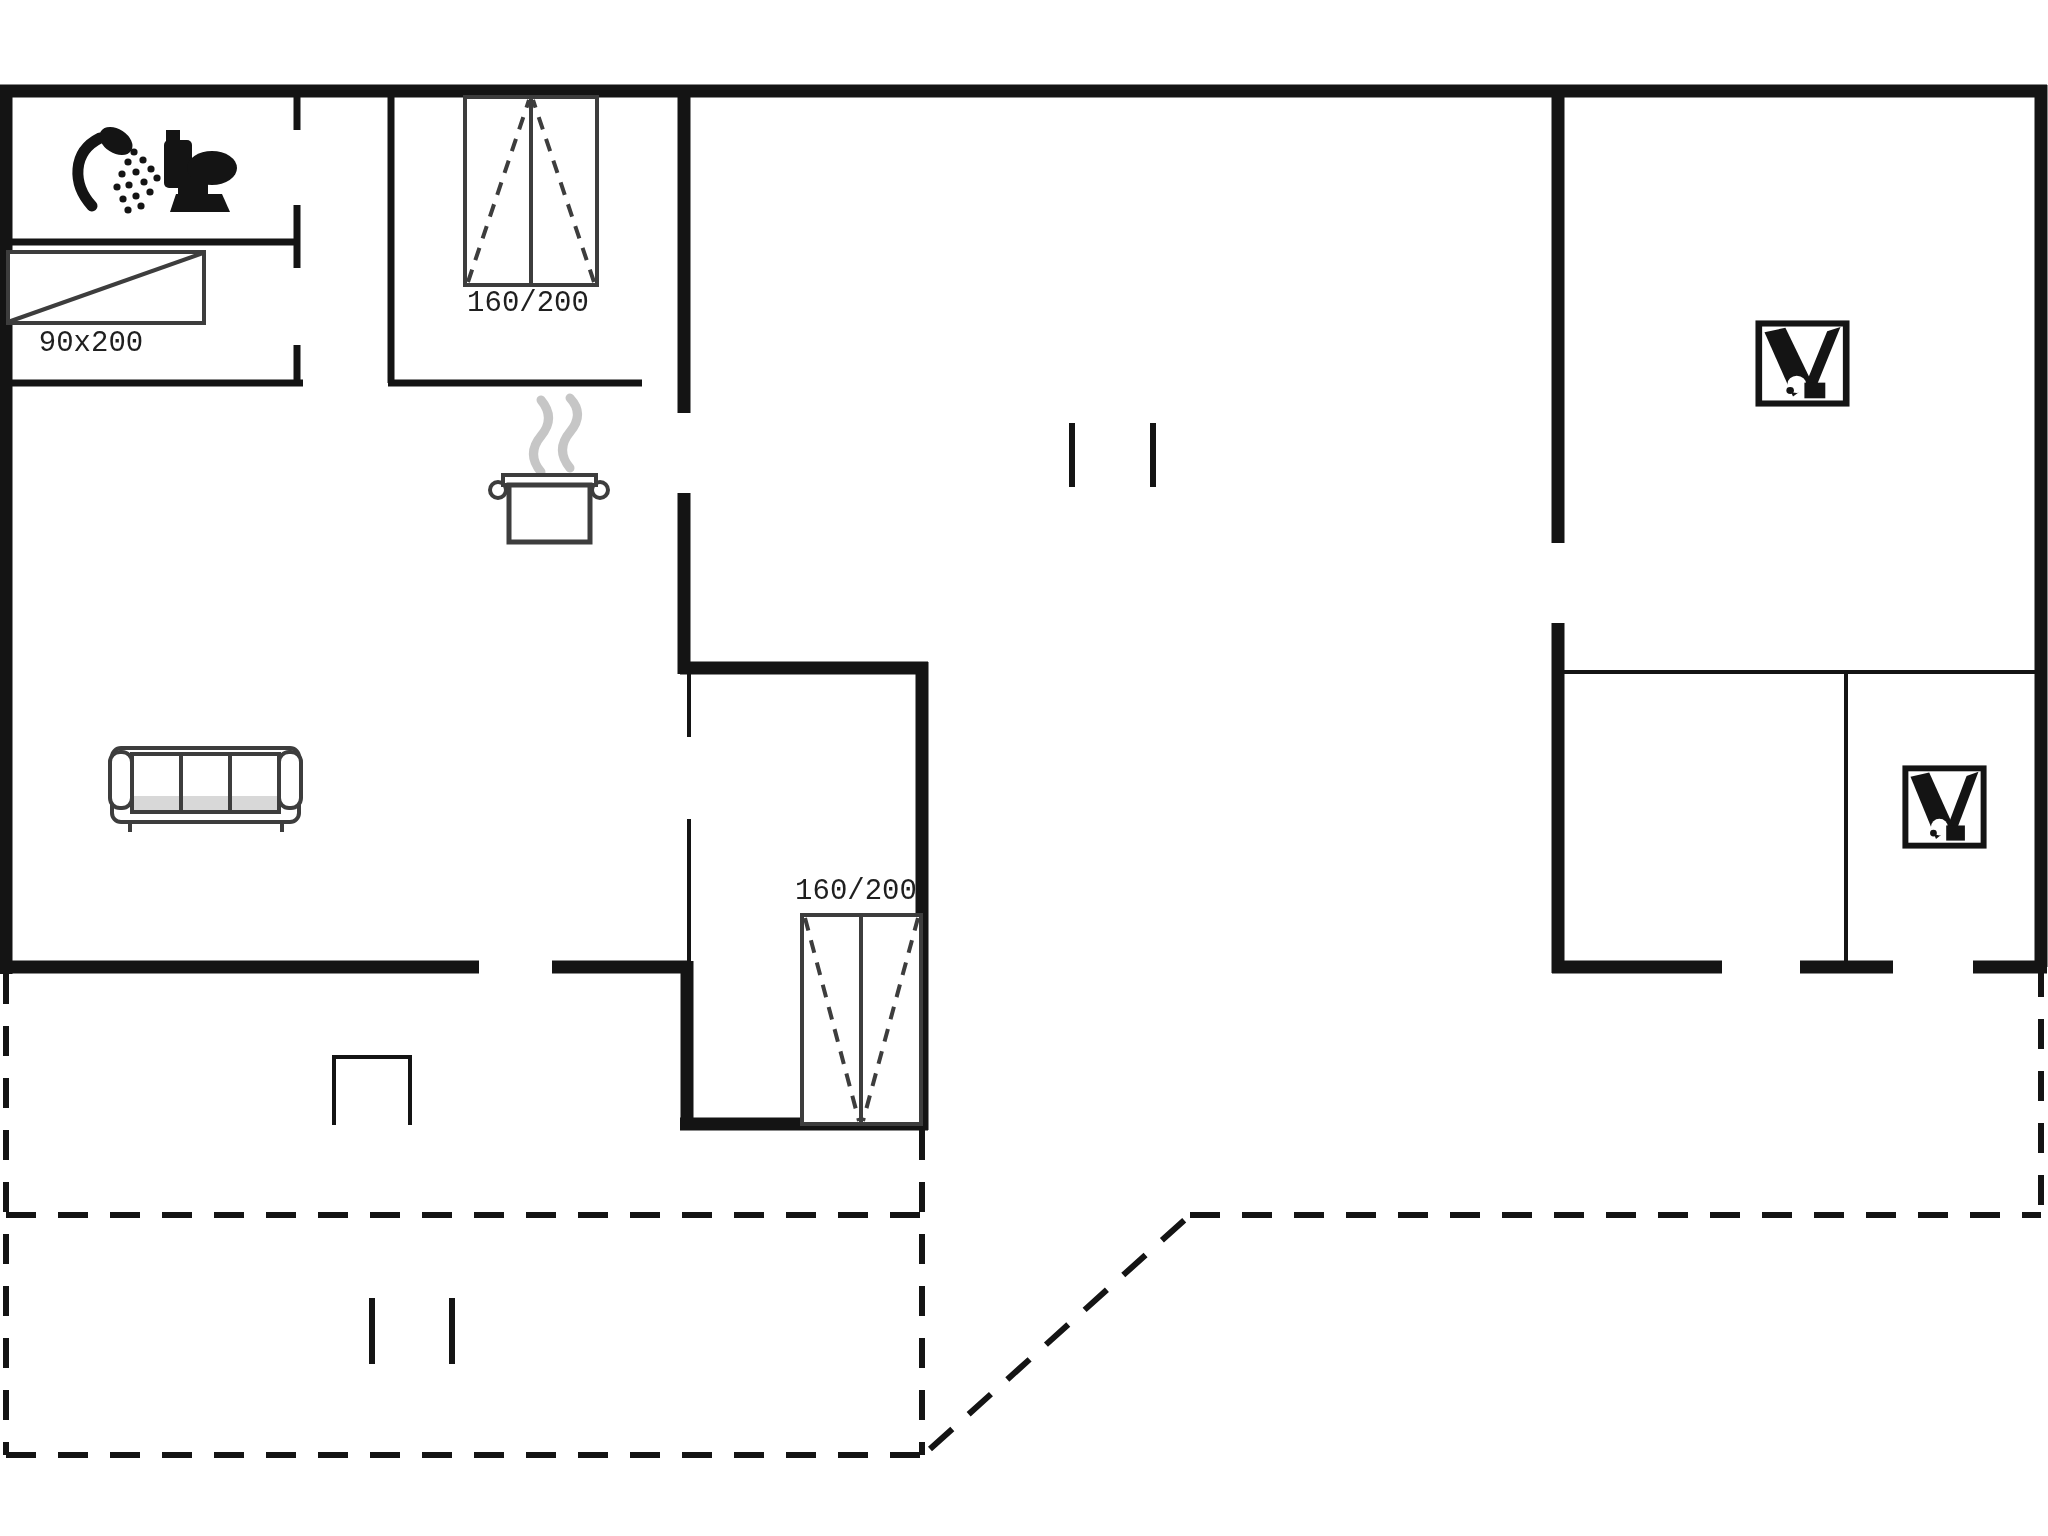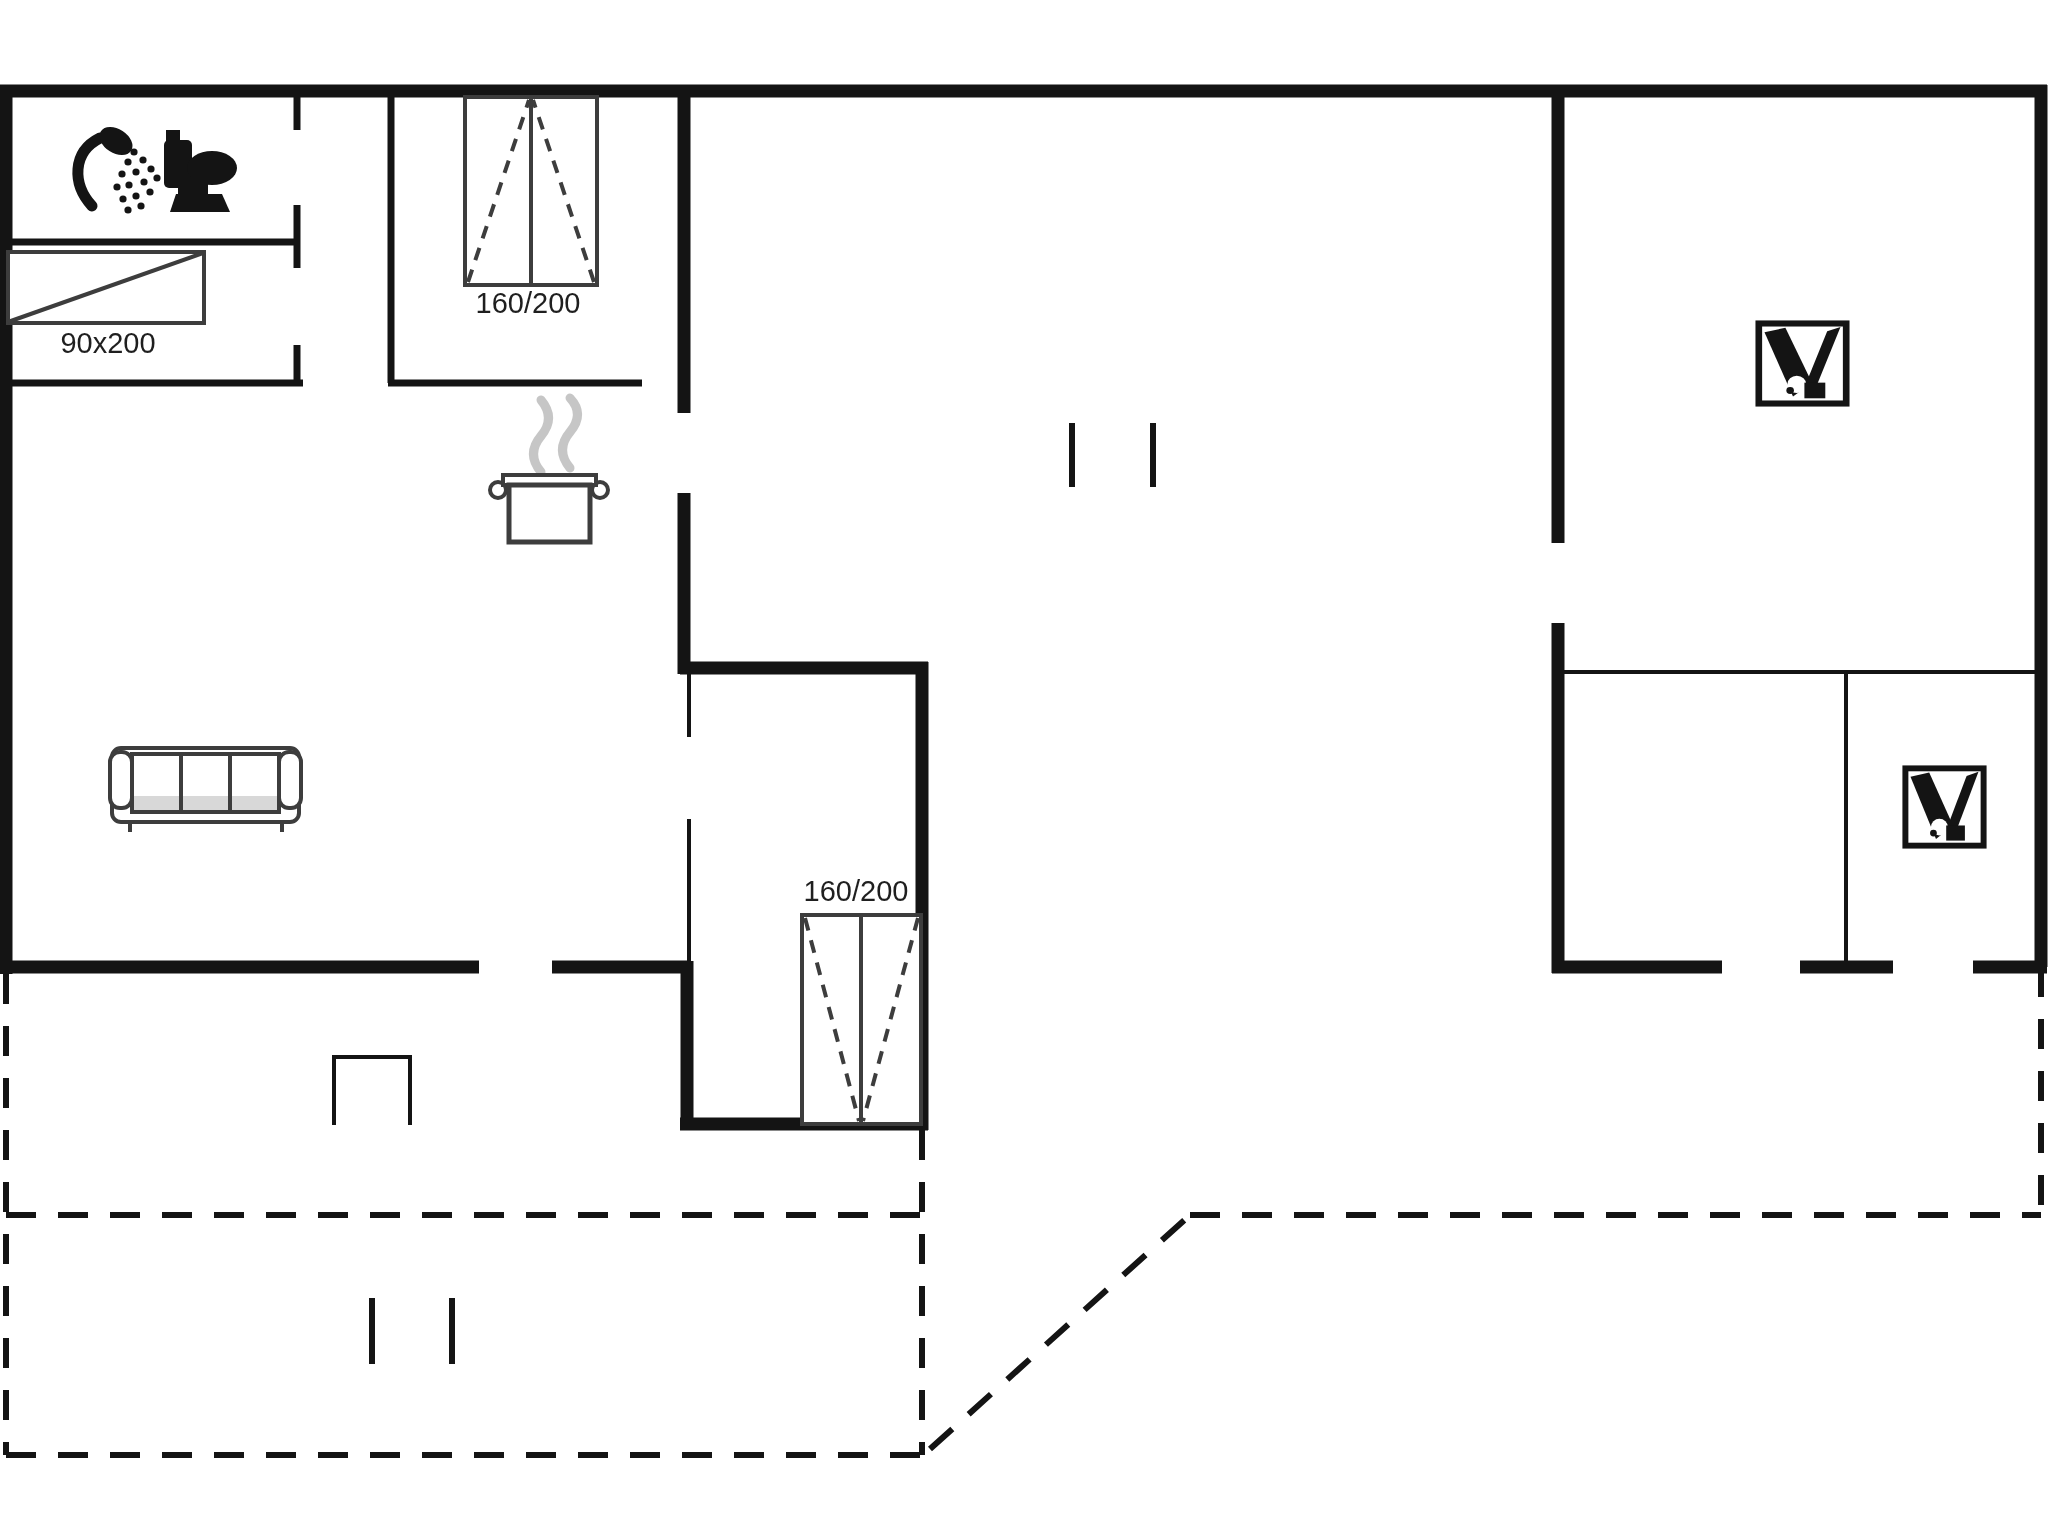--- a/index.html
+++ b/index.html
@@ -14,21 +14,21 @@
   .wallmed{stroke:var(--wall);stroke-width:7;fill:none;}
   .wallthin{stroke:var(--wall);stroke-width:4;fill:none;}
   .dash{stroke:var(--wall);stroke-width:6;fill:none;stroke-dasharray:30 22;}
   .tick{stroke:var(--wall);stroke-width:6;fill:none;}
   .furn{stroke:var(--furniture-line);stroke-width:4;fill:#ffffff;}
   .furnline{stroke:var(--furniture-line);stroke-width:4;fill:none;}
   .beddiag{stroke:var(--furniture-line);stroke-width:4;fill:none;stroke-dasharray:13 10;}
   .steam{stroke:var(--steam);stroke-width:9;fill:none;stroke-linecap:round;}
   .solidicon{fill:var(--wall);stroke:none;}
   .lbl{position:absolute;transform:translate(-50%,-50%);color:var(--label-text);
-       font-size:29px;letter-spacing:0px;white-space:nowrap;}
+       font-size:29px;letter-spacing:0px;white-space:nowrap;font-family:Liberation Mono, monospace;}
 </style>
 </head>
 <body>
 
 <div class="stage">
 <svg width="2048" height="1536" viewBox="0 0 2048 1536">
 
   <defs>
 
     <g id="bunk">
@@ -175,16 +175,16 @@
 
   <g>
     <use href="#bunk" transform="translate(1755,320) scale(0.95,0.87)"></use>
   </g>
   <g>
     <use href="#bunk" transform="translate(1902,765) scale(0.85,0.84)"></use>
   </g>
 
 </svg>
 
-<div class="lbl" style="left:108px;top:343px;">90x200</div>
+<div class="lbl" style="left:91px;top:343px;">90x200</div>
 <div class="lbl" style="left:528px;top:303px;">160/200</div>
 <div class="lbl" style="left:856px;top:891px;">160/200</div>
 </div>
 
 </body></html>

